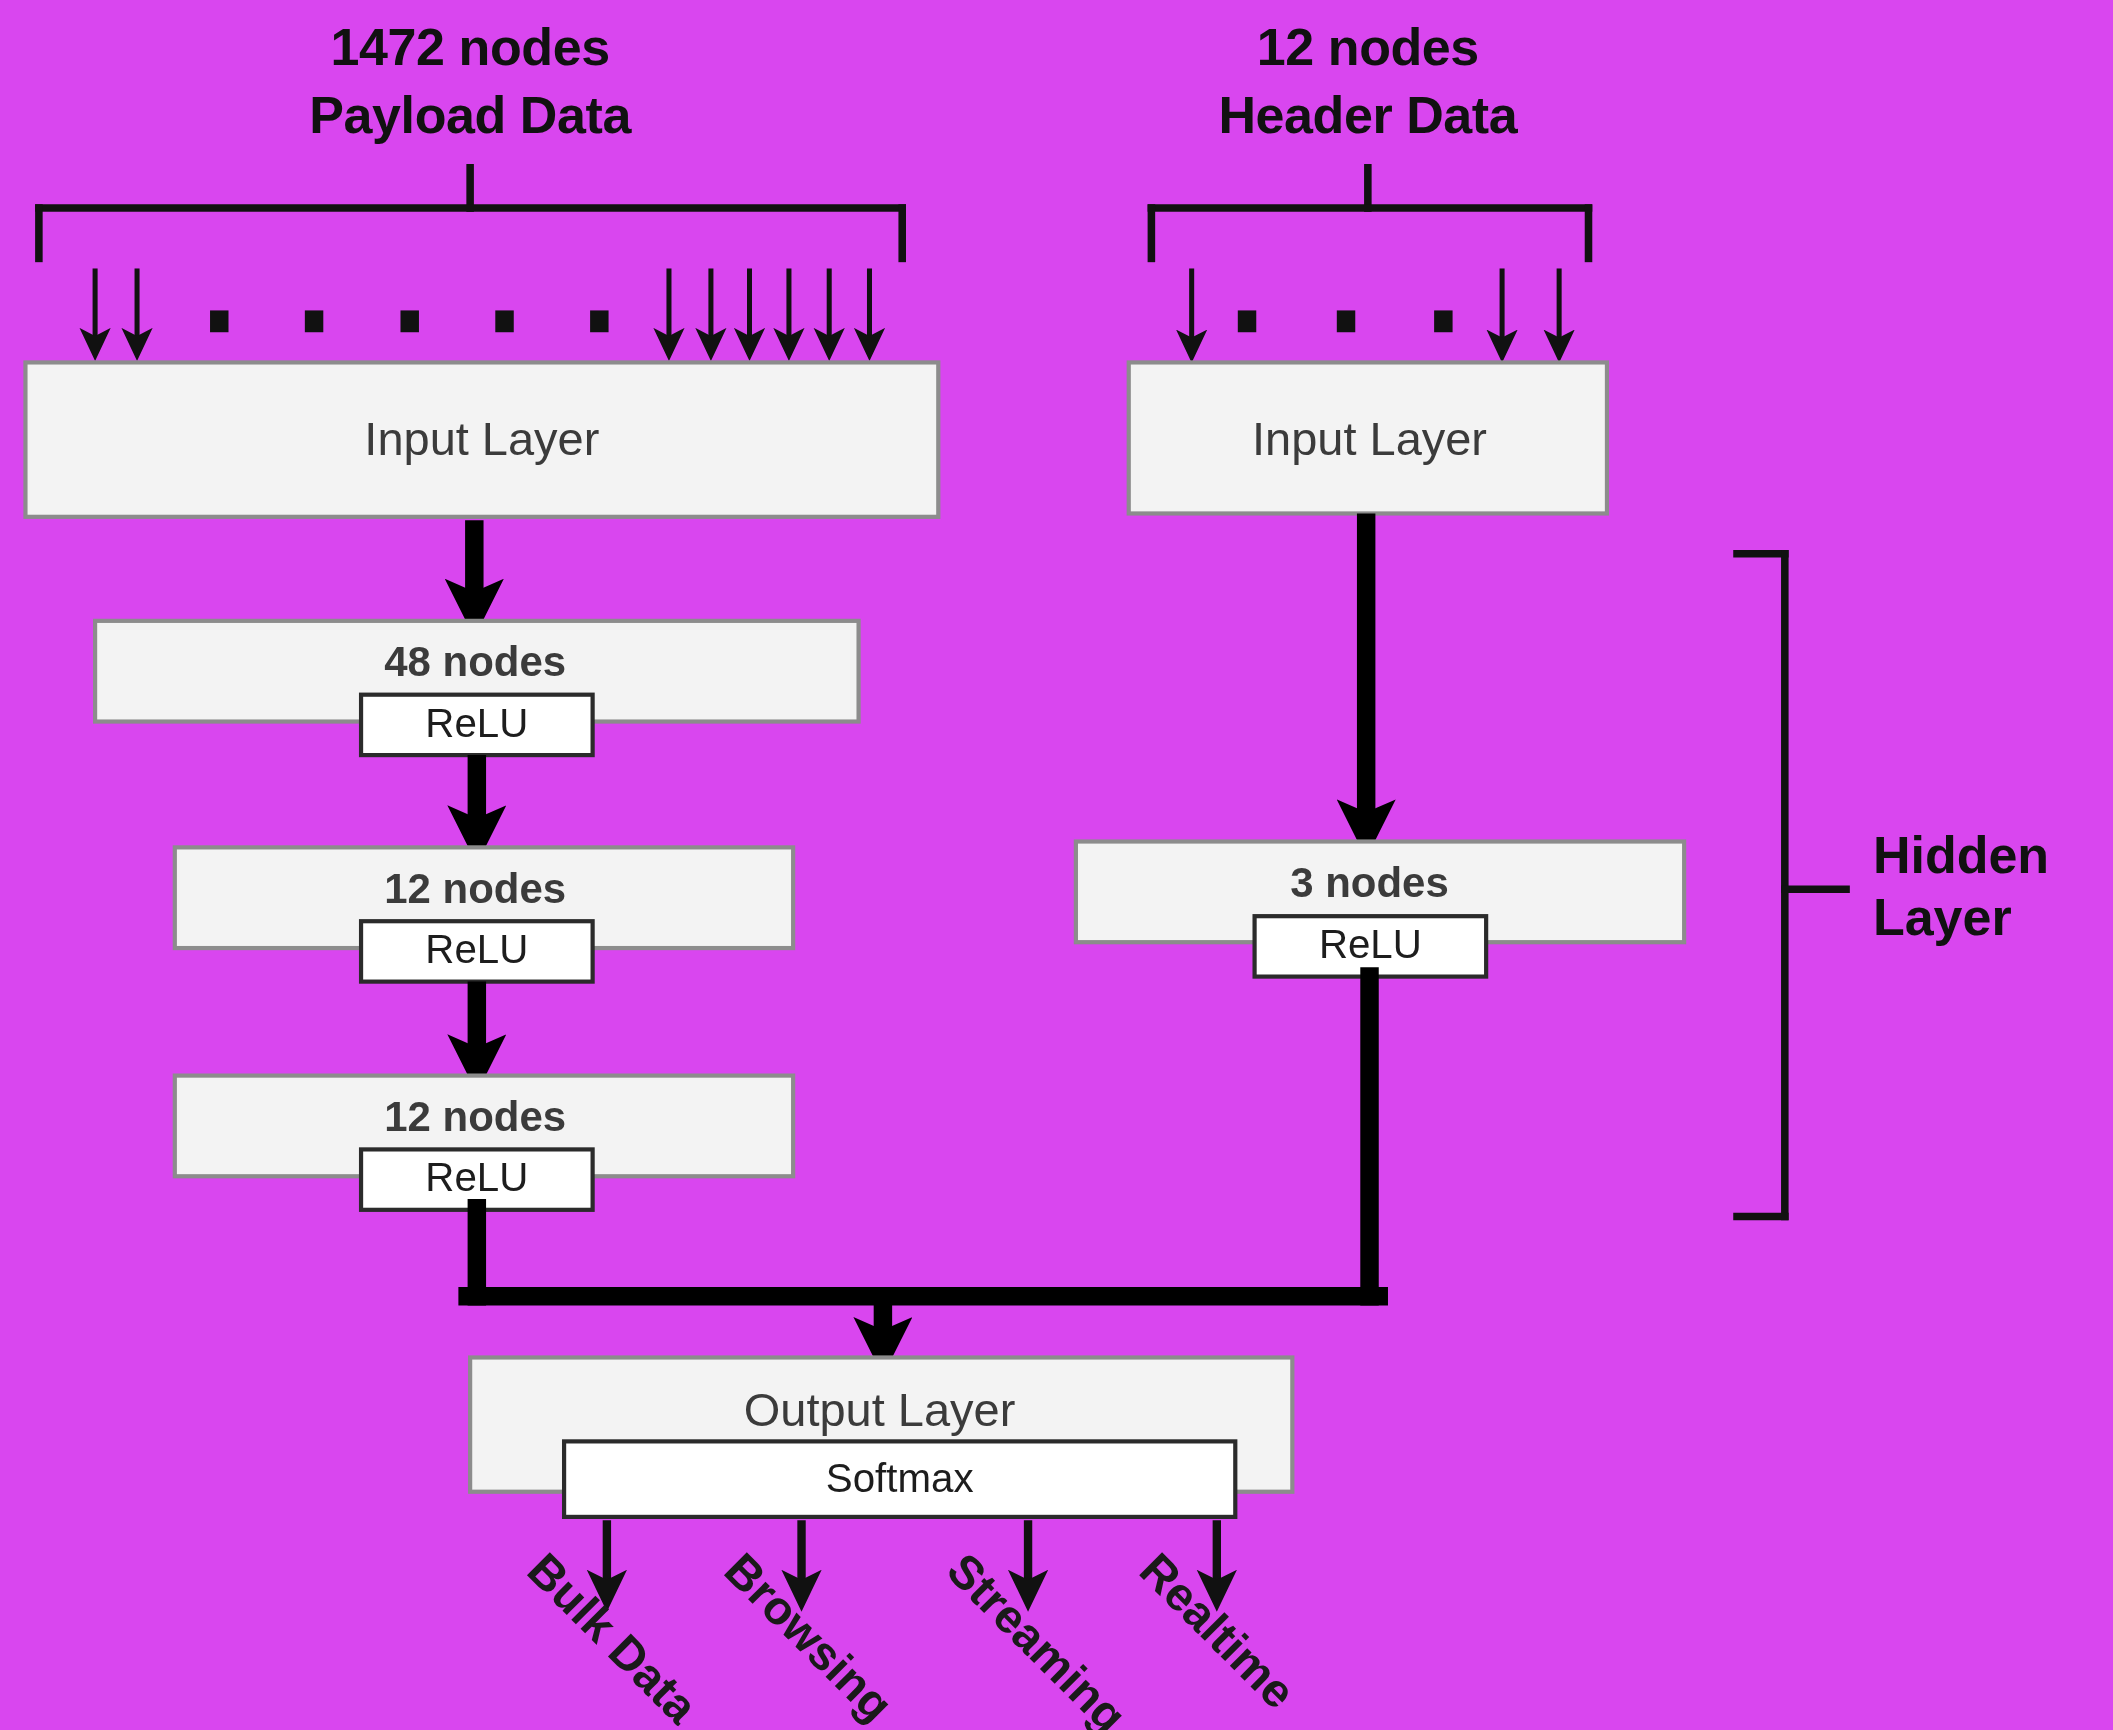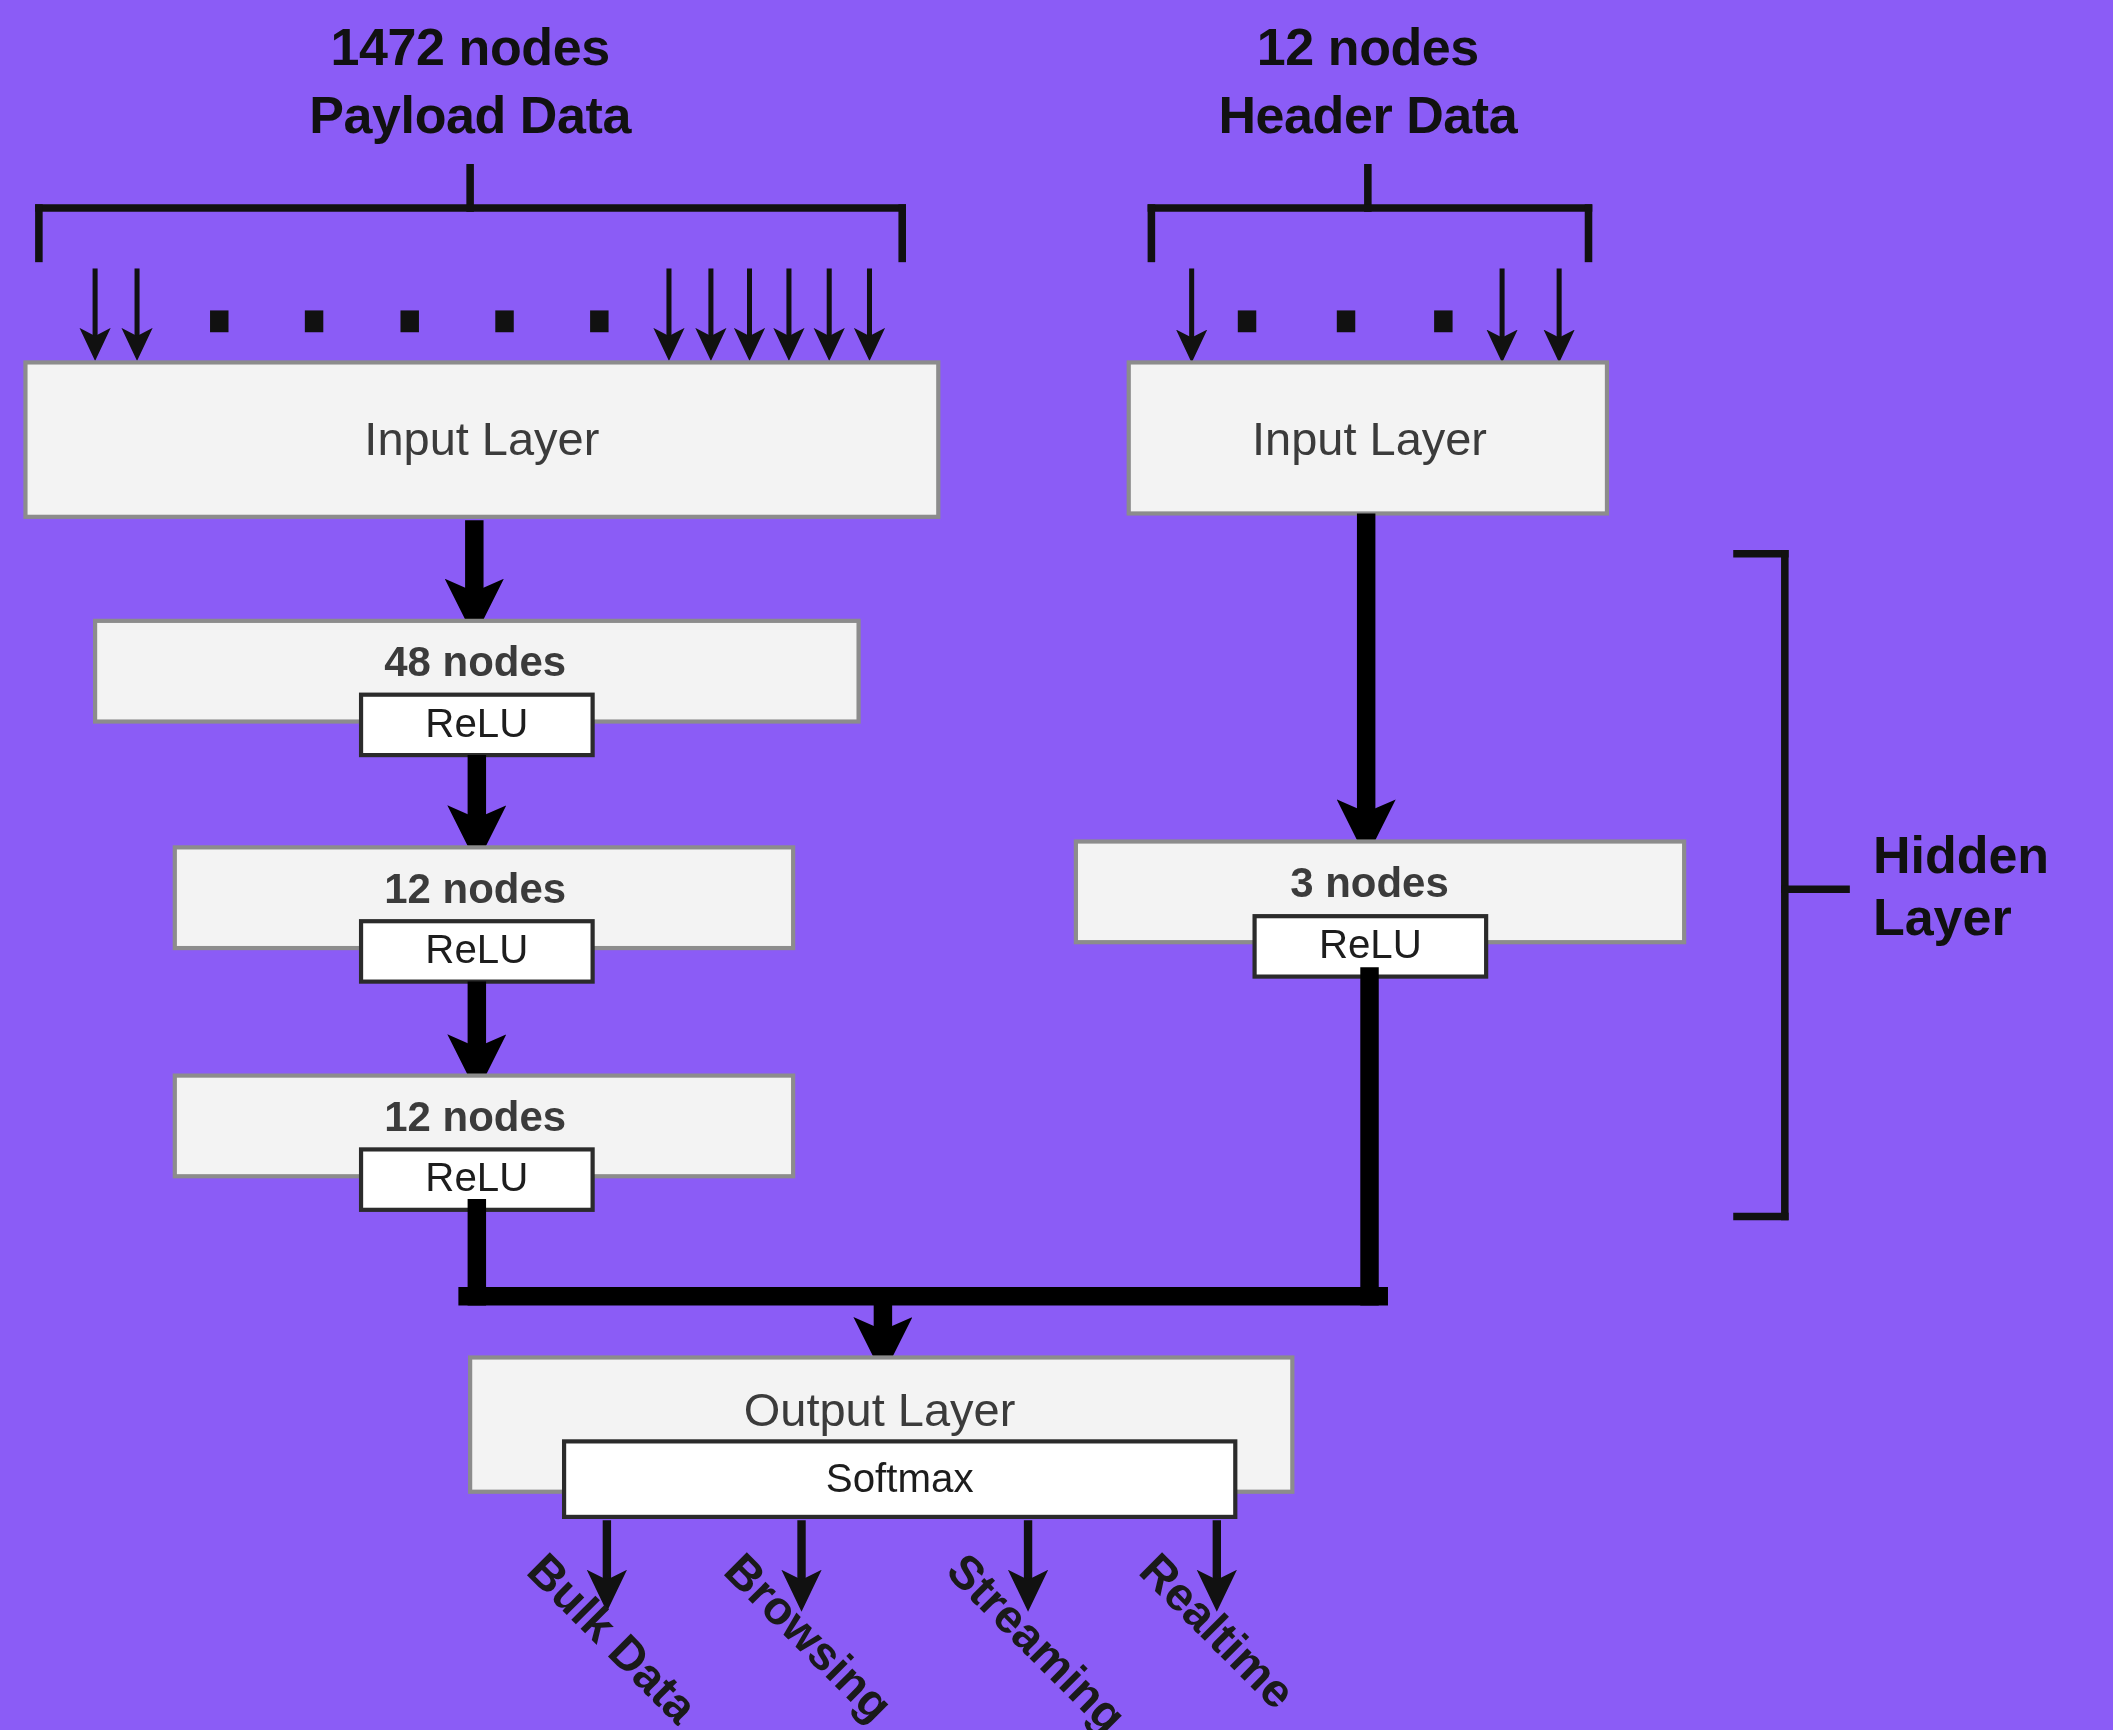--- a/index.html
+++ b/index.html
@@ -10,21 +10,21 @@
   body {
     width: 2114px;
     height: 1730px;
     font-family: "Liberation Sans", sans-serif;
     overflow: hidden;
   }
   #diagram-root {
     position: relative;
     width: 2114px;
     height: 1730px;
-    background: #8b5cf6;
+    background: #d946ef;
   }
   svg.canvas {
     position: absolute;
     top: 0;
     left: 0;
     width: 2114px;
     height: 1730px;
     display: block;
   }
   

